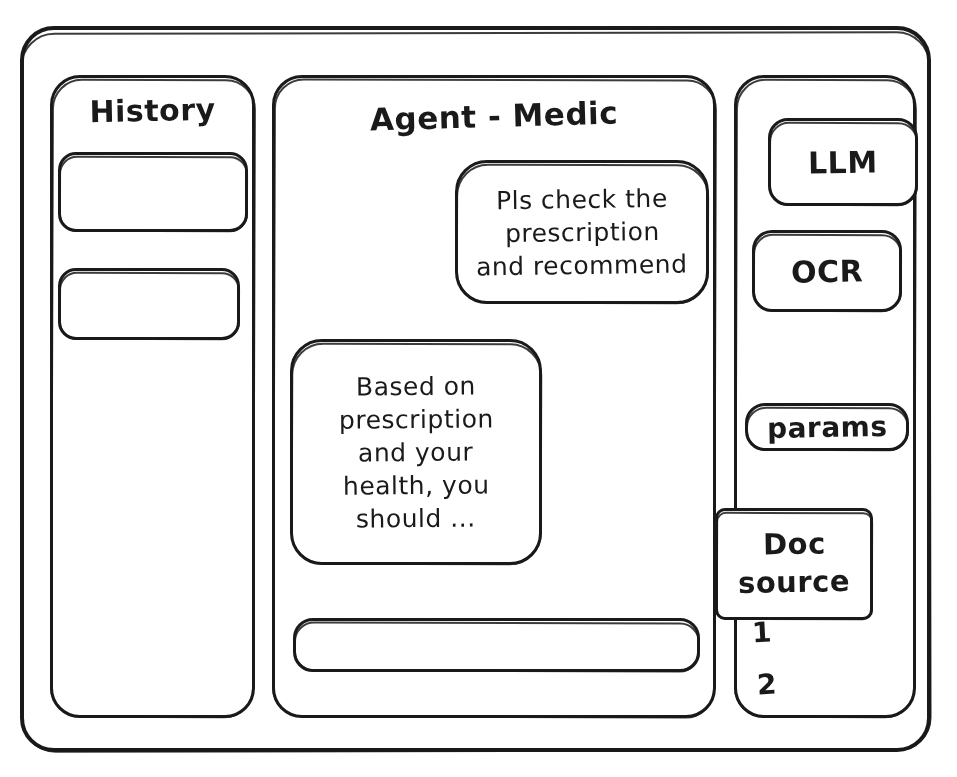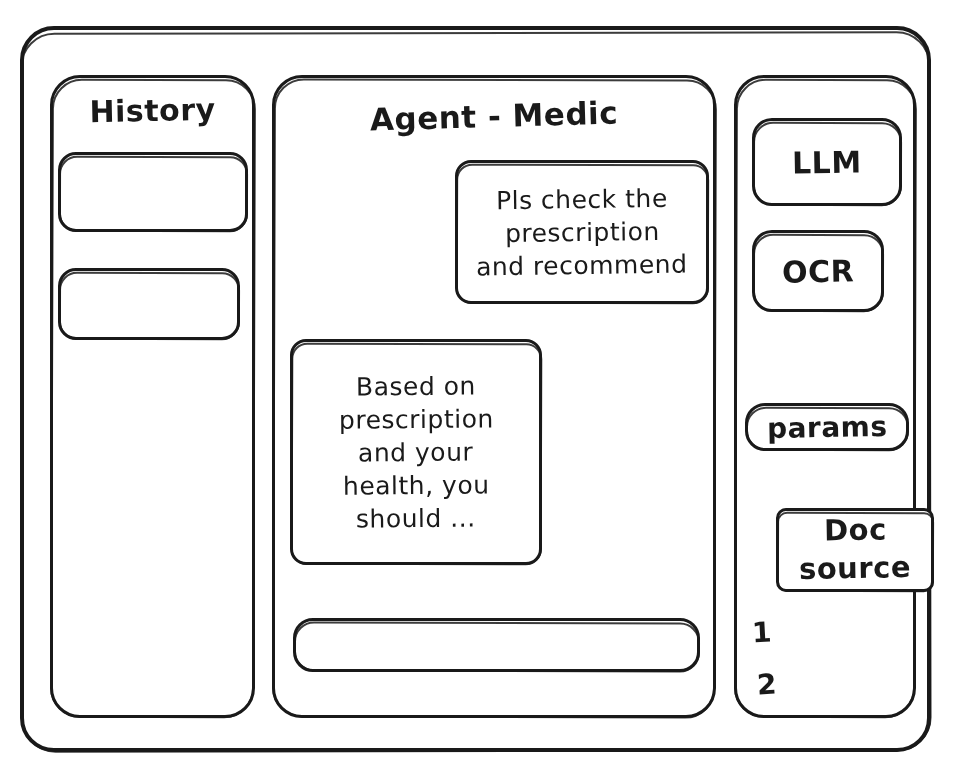--- a/index.html
+++ b/index.html
@@ -120,21 +120,21 @@
     left: 272px;
     top: 98px;
     width: 444px;
     text-align: center;
     font-size: 31px;
     font-weight: 600;
     transform: rotate(-1.6deg);
   }
 
   .bubble {
-    border-radius: 16px;
+    border-radius: 32px;
     display: flex;
     flex-direction: column;
     justify-content: center;
     align-items: center;
     padding: 8px 12px;
   }
   .bubble .line {
     font-size: 25px;
     line-height: 1.32;
     white-space: nowrap;
@@ -172,44 +172,44 @@
     justify-content: center;
   }
   .tool-btn .label {
     font-size: 30px;
     font-weight: 600;
     transform: rotate(-1deg);
     white-space: nowrap;
   }
 
   #tool-llm {
-    left: 752px;
+    left: 768px;
     top: 118px;
     width: 150px;
     height: 88px;
   }
   #tool-ocr {
     left: 752px;
     top: 230px;
-    width: 132px;
+    width: 150px;
     height: 82px;
   }
   #tool-params {
     left: 745px;
     top: 403px;
     width: 164px;
     height: 48px;
   }
   #tool-params .label { font-size: 28px; }
 
   #doc-source {
-    left: 776px;
+    left: 715px;
     top: 508px;
     width: 158px;
-    height: 84px;
+    height: 112px;
     border-radius: 10px;
     flex-direction: column;
   }
   #doc-source .label {
     font-size: 29px;
     line-height: 1.3;
     font-weight: 600;
     text-align: center;
   }
 

